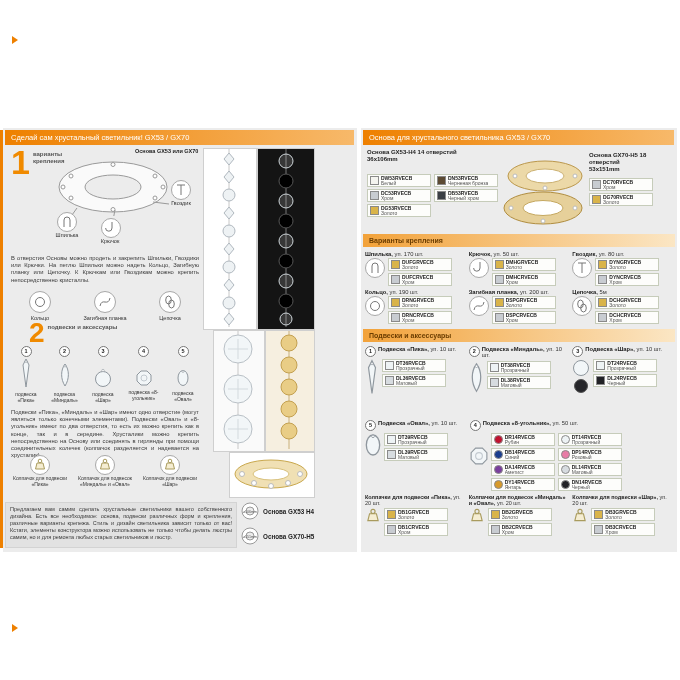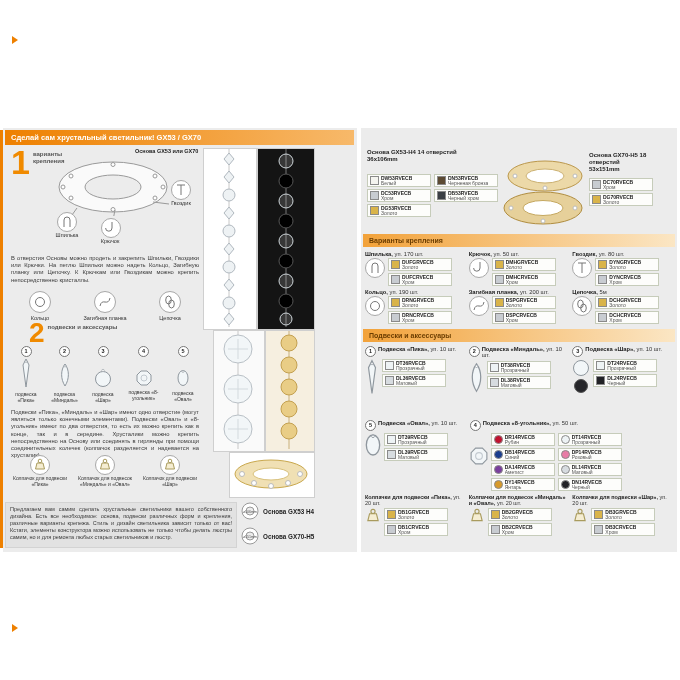--- a/index.html
+++ b/index.html
@@ -1,21 +1,21 @@
 <!DOCTYPE html>
 <html lang="ru"><head>
 <meta charset="utf-8">
 <style>
   html,body{margin:0;padding:0}
   body{width:680px;height:680px;position:relative;background:#fff;font-family:"Liberation Sans",sans-serif;color:#222;overflow:hidden}
   .abs{position:absolute}
   .panel{position:absolute;background:#ececec}
   #leftP{left:3px;top:128px;width:354px;height:424px}
   #rightP{left:361px;top:128px;width:316px;height:424px}
-  .hdr{position:absolute;left:2px;top:2px;right:3px;height:15px;background:linear-gradient(90deg,#ee8000,#f7b96a);color:#fff;font-weight:bold;font-size:7.5px;line-height:15px;padding-left:6px;white-space:nowrap;overflow:hidden}
+  .hdr{position:absolute;left:2px;top:2px;right:3px;height:15px;background:linear-gradient(90deg,#ee8000,#f7b96a);color:#fff;font-weight:normal;font-size:7.5px;line-height:15px;padding-left:6px;white-space:nowrap;overflow:hidden}
   .subhdr{position:absolute;left:2px;right:2px;height:13px;background:linear-gradient(90deg,#f2a23a,#fbe6c4);color:#6b3d00;font-weight:bold;font-size:7px;line-height:13px;padding-left:6px}
   .bigwrap{position:absolute;display:flex;gap:3px;align-items:flex-start}
   .bignum{font-size:34px;font-weight:800;color:#f08a00;line-height:.85}
   .bignum2{font-size:28px;font-weight:800;color:#f08a00;line-height:.85}
   .bigcap{font-size:6px;font-weight:bold;color:#555;width:50px;line-height:1.15;padding-top:3px}
   .para{position:absolute;font-size:5.8px;line-height:1.25;text-align:justify;color:#3a3a3a}
   .circ{background:#fff;border:1px solid #a8a8a8;border-radius:50%;display:inline-flex;align-items:center;justify-content:center}
   .lbl6{font-size:5.5px;color:#333;text-align:center;line-height:1.15}
   .chips{display:flex;flex-direction:column}
   .chip{display:flex;align-items:center;gap:2px;background:#fdfdfb;border:1px solid #c6ccba;padding:1px 2px;margin-bottom:2px;height:13px;width:64px;box-sizing:border-box}
@@ -331,20 +331,21 @@
           <circle cx="70" cy="21" r="2.5"></circle>
           <circle cx="41" cy="33" r="2.5"></circle>
         <circle cx="24" cy="30" r="2.5"></circle>
           <circle cx="58" cy="30" r="2.5"></circle>
       </g>
     </svg>
   </div>
 </div>
 
 <div id="rightP" class="panel">
+  <div class="hdr">Основа для хрустального светильника GX53 / GX70</div>
 
   <div class="abs" style="left:6px;top:21px;width:128px">
     <div class="btitle">Основа GX53-H4 14 отверстий</div>
     <div class="btitle">36х106mm</div>
   </div>
   <div class="chips colwrap abs" style="left:6px;top:46px;height:47px;flex-wrap:wrap">
       <div class="chip">
         <span class="sw" style="background-color: rgb(244, 244, 239);"></span>
         <span class="ct">
           <span class="code">DW53RVECB</span>

